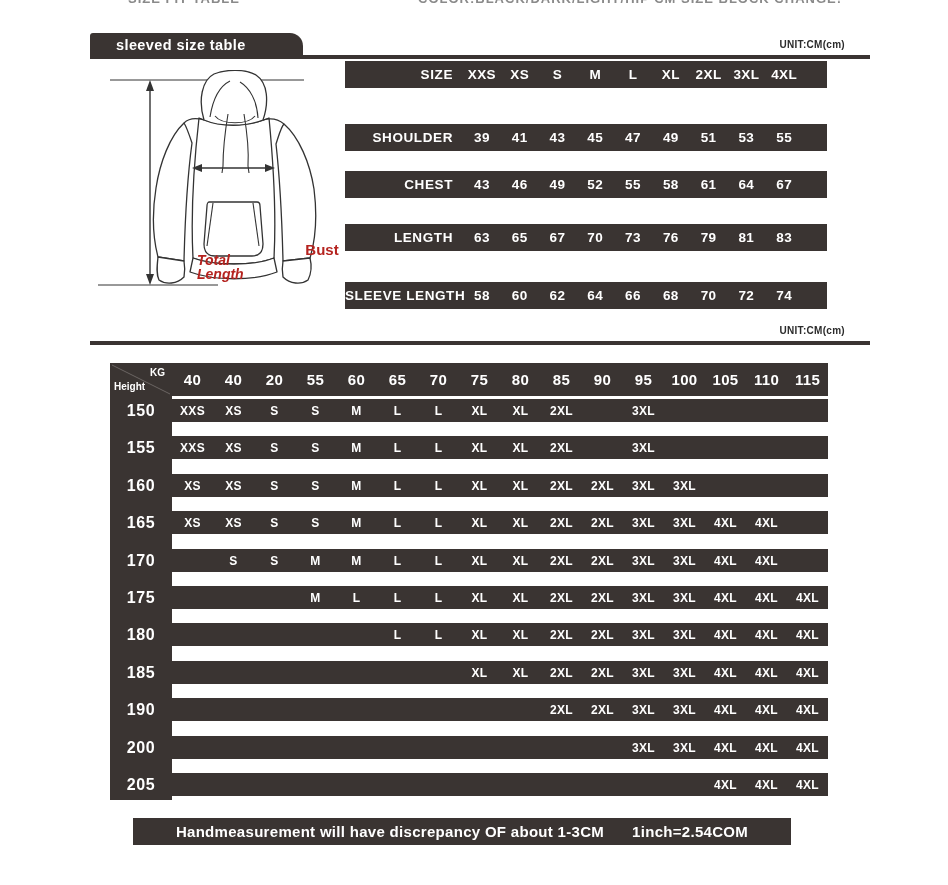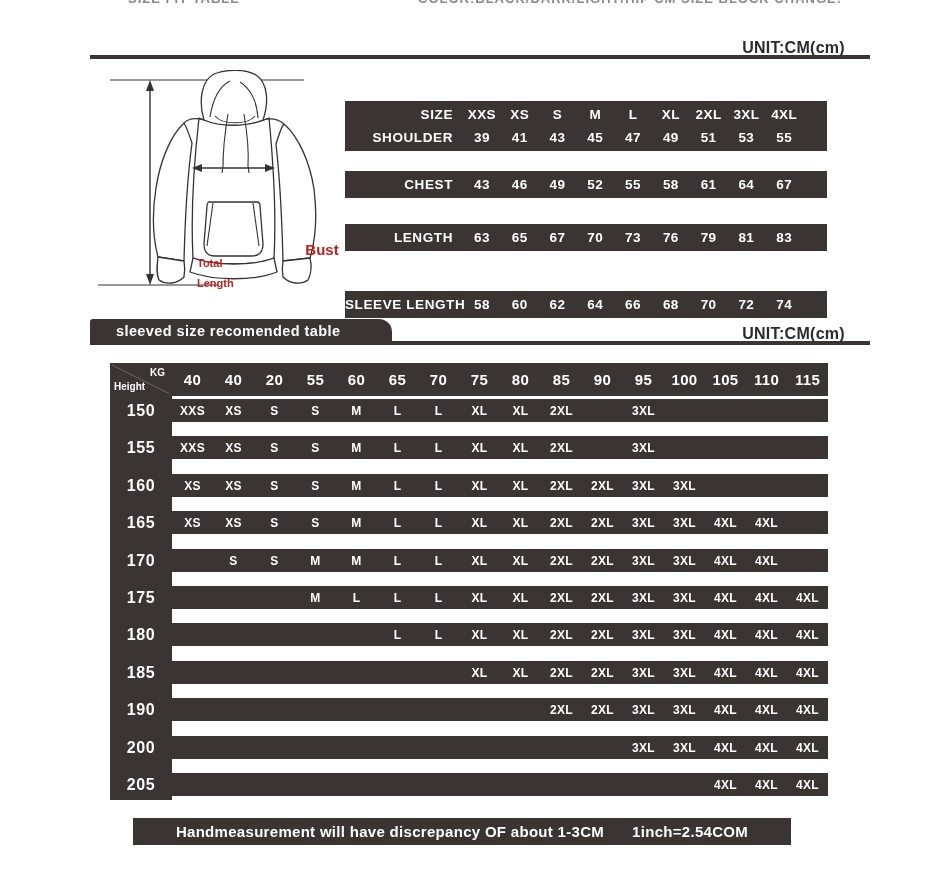--- a/index.html
+++ b/index.html
@@ -9,29 +9,29 @@
 
   
   .crop { position:absolute; top:0; height:7px; overflow:hidden; color:#8a8a8a; font-weight:bold; font-size:13px; }
   .crop span { position:relative; top:-9px; display:block; white-space:nowrap; letter-spacing:1px; }
 
   
   .tab { position:absolute; height:23px; background:var(--bar); color:#fff; font-weight:bold;
          font-size:14.5px; letter-spacing:.4px; border-radius:3px 13px 0 0;
          display:flex; align-items:center; padding-left:26px; }
   .rule { position:absolute; height:4px; background:var(--bar); }
-  .unit { position:absolute; width:140px; text-align:right; font-size:16px; font-weight:bold; color:#2b2b2b; letter-spacing:.3px; }
+  .unit { position:absolute; width:140px; text-align:right; font-size:10px; font-weight:bold; color:#2b2b2b; letter-spacing:.3px; }
 
   
   .diagram { position:absolute; left:96px; top:70px; width:228px; height:228px; }
   .diagram svg { position:absolute; left:0; top:0; }
   .bust-label { position:absolute; left:195px; top:171px; width:62px; text-align:center;
                 color:var(--red); font-weight:bold; font-size:15px; }
   .total-length-label { position:absolute; left:101px; top:183px; width:48px;
-                color:var(--red); font-weight:bold; font-size:11px; line-height:20px; }
+                color:var(--red); font-weight:bold; font-size:14px; line-height:14px;font-style:italic; }
 
   
   .t1-row { position:absolute; left:345px; width:482px; height:27px; background:var(--bar);
             color:#fff; display:flex; align-items:center; font-weight:bold; font-size:13.5px; }
   .t1-label { width:118px; flex:none; text-align:right; padding-right:10px; letter-spacing:.6px; white-space:nowrap; }
   .t1-values { flex:1; display:flex; padding-right:24px; }
   .t1-cell { flex:1; text-align:center; letter-spacing:.4px; }
 
   
   .strip { position:absolute; left:110px; top:363px; width:62px; height:437px; background:var(--bar); }
@@ -58,20 +58,21 @@
 
 <div class="page">
 
   <div class="crop" style="left:128px; width:238px;">
     <span>SIZE FIT TABLE</span>
   </div>
   <div class="crop" style="left:418px; width:462px;">
     <span>COLOR:BLACK/DARK/LIGHT/HIP CM SIZE BLOCK CHANGE!</span>
   </div>
 
+  <div class="tab" style="left:90px; top:33px; width:213px;">sleeved size table</div>
   <div class="rule" style="left:90px; top:55px; width:780px;"></div>
   <div class="unit" style="left:705px; top:39px;">UNIT:CM(cm)</div>
 
   <div class="diagram">
     <svg width="228" height="228" viewBox="0 0 228 228">
       <g stroke="#333" stroke-width="1" fill="none">
         <line x1="14" y1="10" x2="208" y2="10"></line>
         <line x1="2" y1="215" x2="122" y2="215"></line>
       </g>
 
@@ -107,21 +108,21 @@
         <line x1="104" y1="98" x2="171" y2="98" stroke="#333" stroke-width="1.4"></line>
         <polygon points="96,98 106,94 106,102" fill="#333"></polygon>
         <polygon points="179,98 169,94 169,102" fill="#333"></polygon>
       </g>
     </svg>
     <div class="bust-label">Bust</div>
     <div class="total-length-label">Total Length</div>
   </div>
 
   <div id="size-table">
-      <div class="t1-row" style="top: 61px; margin-top: 40px;">
+      <div class="t1-row" style="top: 61px;">
         <div class="t1-label">SIZE</div>
         <div class="t1-values">
           <div class="t1-cell">XXS</div>
           <div class="t1-cell">XS</div>
           <div class="t1-cell">S</div>
           <div class="t1-cell">M</div>
           <div class="t1-cell">L</div>
           <div class="t1-cell">XL</div>
           <div class="t1-cell">2XL</div>
           <div class="t1-cell">3XL</div>
@@ -163,37 +164,36 @@
           <div class="t1-cell">65</div>
           <div class="t1-cell">67</div>
           <div class="t1-cell">70</div>
           <div class="t1-cell">73</div>
           <div class="t1-cell">76</div>
           <div class="t1-cell">79</div>
           <div class="t1-cell">81</div>
           <div class="t1-cell">83</div>
         </div>
       </div>
-      <div class="t1-row" style="top: 291px; justify-content: space-between;">
+      <div class="t1-row" style="top: 282px; justify-content: space-between;">
         <div class="t1-label">SLEEVE LENGTH</div>
         <div class="t1-values">
           <div class="t1-cell">58</div>
           <div class="t1-cell">60</div>
           <div class="t1-cell">62</div>
           <div class="t1-cell">64</div>
           <div class="t1-cell">66</div>
           <div class="t1-cell">68</div>
           <div class="t1-cell">70</div>
           <div class="t1-cell">72</div>
           <div class="t1-cell">74</div>
         </div>
       </div>
     </div>
 
-  <div class="tab" style="left:90px; top:319px; width:302px;">sleeved size recomended table</div>
   <div class="rule" style="left:90px; top:341px; width:780px;"></div>
   <div class="unit" style="left:705px; top:325px;">UNIT:CM(cm)</div>
 
   <div class="strip"></div>
   <div class="reco-header">
     <div class="corner">
       <svg width="62" height="33">
         <line x1="2" y1="2" x2="60" y2="31" stroke="#6a6462" stroke-width="1"></line>
       </svg>
       <div class="kg">KG</div>

